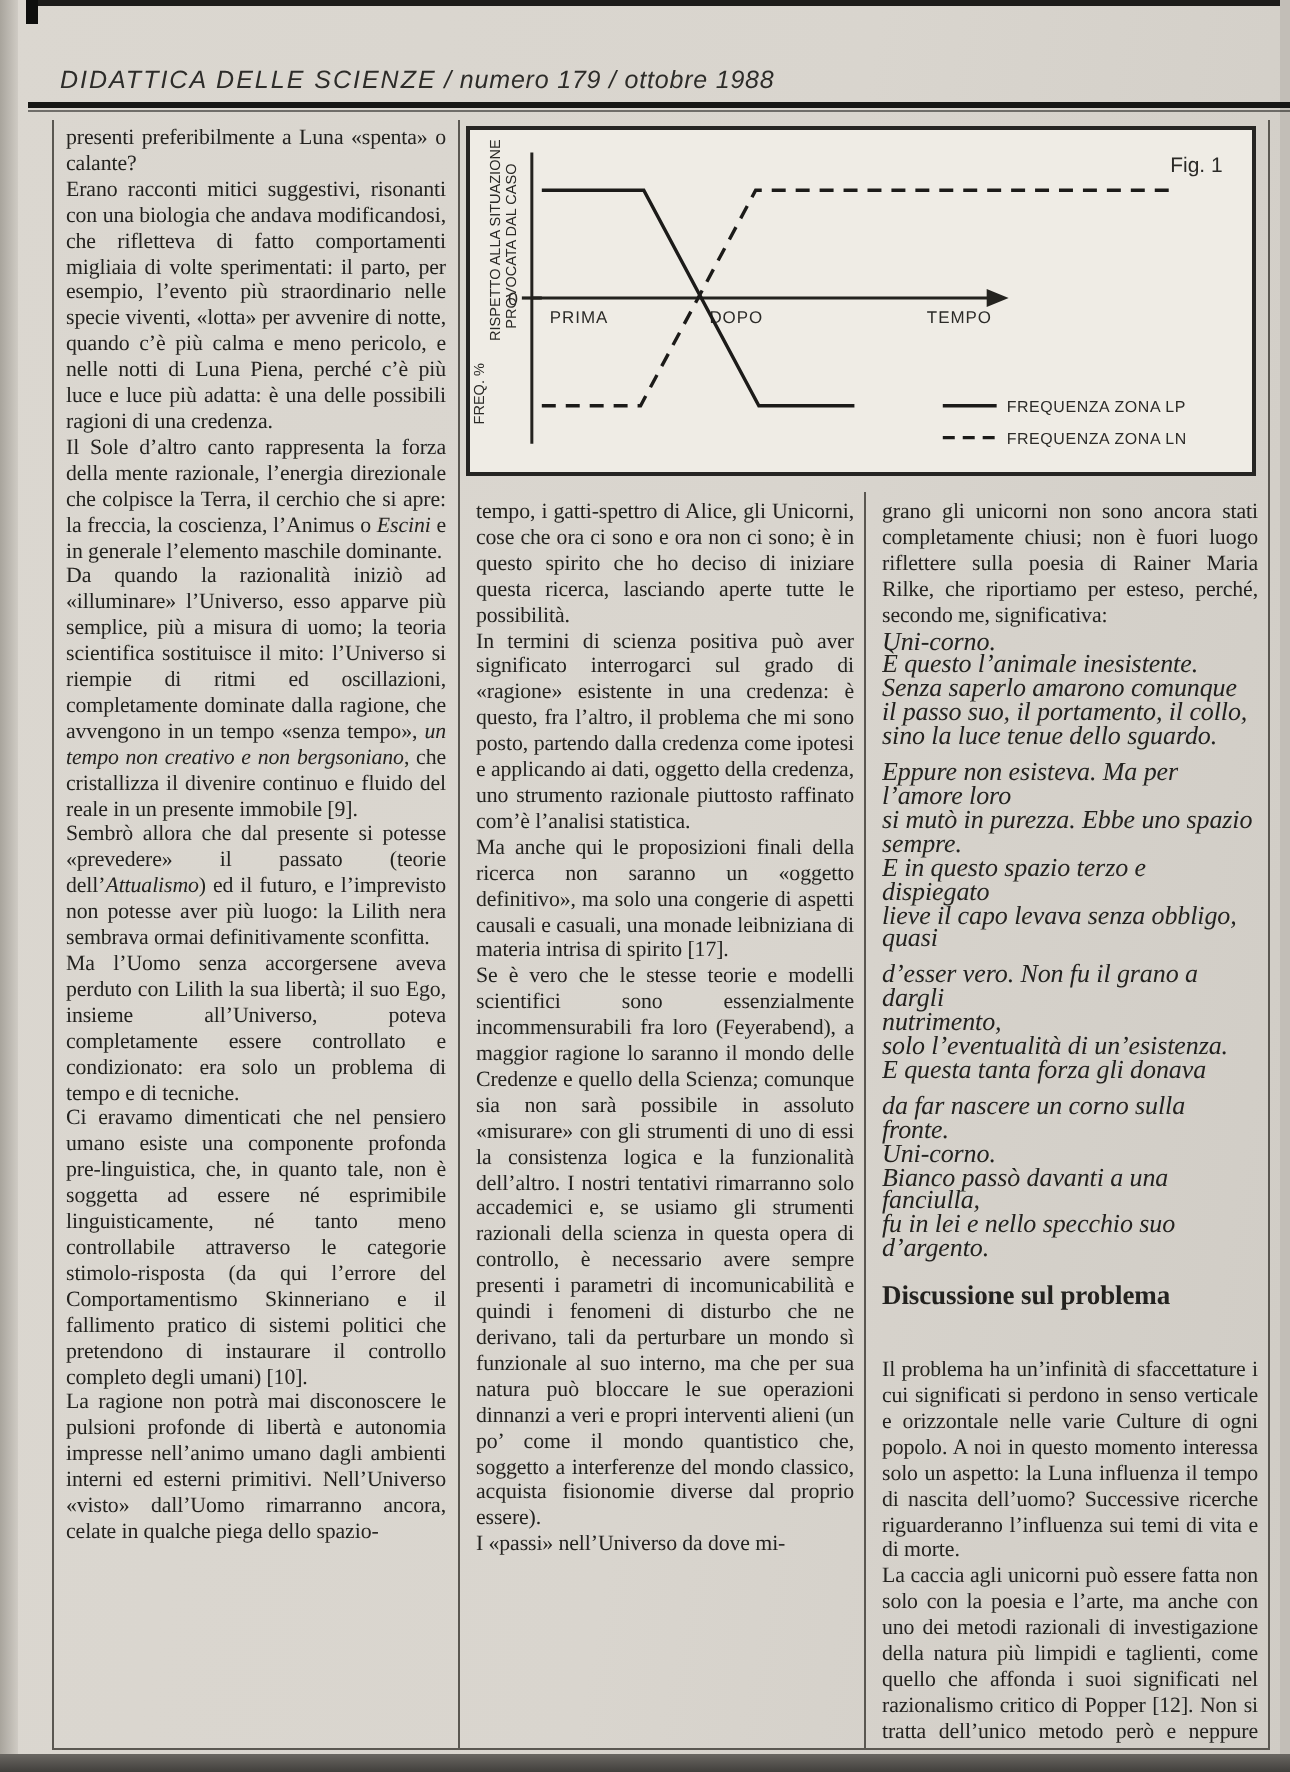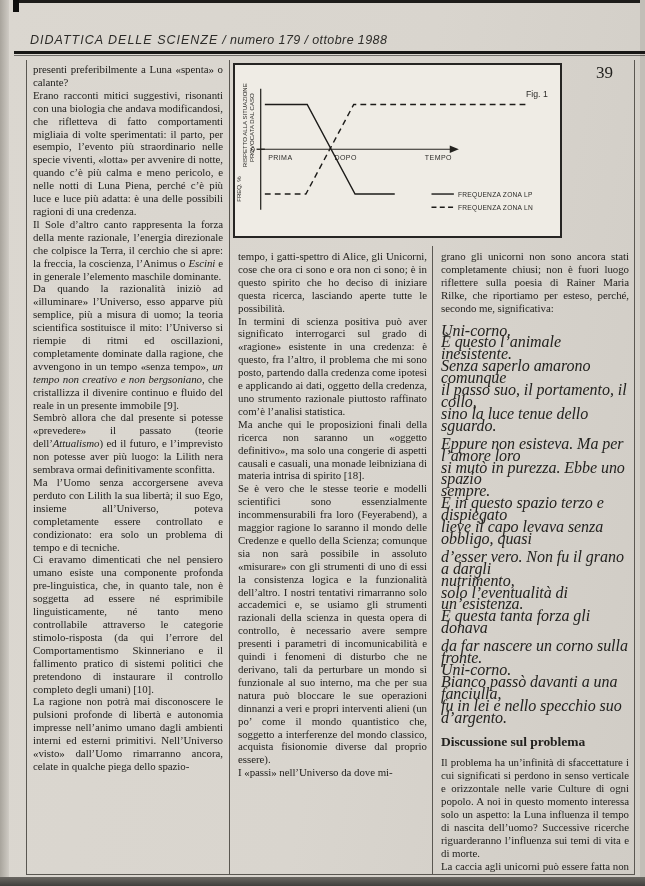--- a/index.html
+++ b/index.html
@@ -17,35 +17,35 @@
              font-style:italic;font-size:12.5px;letter-spacing:.4px;color:#2d2c29;white-space:nowrap;}
   .pg-header .journal{letter-spacing:1px;}
   .pageno{position:absolute;left:596px;top:27px;font-family:"Liberation Serif",serif;font-size:17px;color:#23221f;margin-top:36px;}
   .header-rule{position:absolute;left:14px;top:51px;width:631px;height:2.5px;background:#171715;}
   .header-rule2{position:absolute;left:14px;top:55px;width:631px;height:1px;background:#171715;opacity:.55;}
   
   .vrule{position:absolute;top:60px;height:814px;width:1px;background:#5a5751;}
   .vr1{left:26px;} .vr2{left:229px;} .vr3{left:432px;top:246px;height:628px;} .vr4{left:634px;}
   .hrule-bottom{position:absolute;left:26px;top:874px;width:609px;height:1px;background:#5a5751;}
   
-  .figbox{position:absolute;left:233px;top:63px;width:329px;height:175px;margin:0;box-sizing:border-box;
+  .figbox{position:absolute;left:233px;top:63px;width:395px;height:175px;margin:0;box-sizing:border-box;
           background:#efece5;border:2px solid #262523;}
   .figbox svg{display:block;width:100%;height:100%;}
   .figtext{font-family:"Liberation Sans",sans-serif;fill:#2b2a27;}
   
   .col{position:absolute;overflow:hidden;text-align:justify;font-size:10.9px;line-height:12.9px;
        color:#23221f;letter-spacing:-.05px;hyphens:auto;-webkit-hyphens:auto;}
   .col p{margin:0;}
   .col1{left:33px;top:63px;width:190px;height:812px;}
   .col2{left:238px;top:250px;width:189px;height:624px;}
   .col3{left:441px;top:250px;width:188px;height:624px;}
   em{font-style:italic;}
-  .poem{font-style:italic;font-size:16px;line-height:11.9px;margin-top:10px;text-align:left;}
+  .poem{font-style:italic;font-size:13px;line-height:11.9px;text-align:left;}
   .poem p{margin:0 0 6px 0;}
-  .subhead{font-family:"Liberation Serif",serif;font-size:13.5px;font-weight:bold;margin:12px 0 8px;text-align:left;}
+  .subhead{font-family:"Liberation Serif",serif;font-size:13.5px;font-weight:bold;margin:12px 0 24px;text-align:left;}
 </style>
 </head>
 <body>
 
 <div class="scan">
 
   <div class="edge-top"></div>
   <div class="corner-mark"></div>
   <div class="edge-left"></div>
   <div class="edge-right"></div>
@@ -98,21 +98,21 @@
     <p>Da quando la razionalità iniziò ad «illuminare» l’Universo, esso apparve più semplice, più a misura di uomo; la teoria scientifica sostituisce il mito: l’Universo si riempie di ritmi ed oscillazioni, completamente dominate dalla ragione, che avvengono in un tempo «senza tempo», <em>un tempo non creativo e non bergsoniano</em>, che cristallizza il divenire continuo e fluido del reale in un presente immobile [9].</p>
     <p>Sembrò allora che dal presente si potesse «prevedere» il passato (teorie dell’<em>Attualismo</em>) ed il futuro, e l’imprevisto non potesse aver più luogo: la Lilith nera sembrava ormai definitivamente sconfitta.</p>
     <p>Ma l’Uomo senza accorgersene aveva perduto con Lilith la sua libertà; il suo Ego, insieme all’Universo, poteva completamente essere controllato e condizionato: era solo un problema di tempo e di tecniche.</p>
     <p>Ci eravamo dimenticati che nel pensiero umano esiste una componente profonda pre-linguistica, che, in quanto tale, non è soggetta ad essere né esprimibile linguisticamente, né tanto meno controllabile attraverso le categorie stimolo-risposta (da qui l’errore del Comportamentismo Skinneriano e il fallimento pratico di sistemi politici che pretendono di instaurare il controllo completo degli umani) [10].</p>
     <p>La ragione non potrà mai disconoscere le pulsioni profonde di libertà e autonomia impresse nell’animo umano dagli ambienti interni ed esterni primitivi. Nell’Universo «visto» dall’Uomo rimarranno ancora, celate in qualche piega dello spazio-</p>
   </div>
 
   <div class="col col2" lang="it">
     <p>tempo, i gatti-spettro di Alice, gli Unicorni, cose che ora ci sono e ora non ci sono; è in questo spirito che ho deciso di iniziare questa ricerca, lasciando aperte tutte le possibilità.</p>
     <p>In termini di scienza positiva può aver significato interrogarci sul grado di «ragione» esistente in una credenza: è questo, fra l’altro, il problema che mi sono posto, partendo dalla credenza come ipotesi e applicando ai dati, oggetto della credenza, uno strumento razionale piuttosto raffinato com’è l’analisi statistica.</p>
-    <p>Ma anche qui le proposizioni finali della ricerca non saranno un «oggetto definitivo», ma solo una congerie di aspetti causali e casuali, una monade leibniziana di materia intrisa di spirito [18].</p>
+    <p>Ma anche qui le proposizioni finali della ricerca non saranno un «oggetto definitivo», ma solo una congerie di aspetti causali e casuali, una monade leibniziana di materia intrisa di spirito [17].</p>
     <p>Se è vero che le stesse teorie e modelli scientifici sono essenzialmente incommensurabili fra loro (Feyerabend), a maggior ragione lo saranno il mondo delle Credenze e quello della Scienza; comunque sia non sarà possibile in assoluto «misurare» con gli strumenti di uno di essi la consistenza logica e la funzionalità dell’altro. I nostri tentativi rimarranno solo accademici e, se usiamo gli strumenti razionali della scienza in questa opera di controllo, è necessario avere sempre presenti i parametri di incomunicabilità e quindi i fenomeni di disturbo che ne derivano, tali da perturbare un mondo sì funzionale al suo interno, ma che per sua natura può bloccare le sue operazioni dinnanzi a veri e propri interventi alieni (un po’ come il mondo quantistico che, soggetto a interferenze del mondo classico, acquista fisionomie diverse dal proprio essere).</p>
     <p>I «passi» nell’Universo da dove mi-</p>
   </div>
 
   <div class="col col3" lang="it">
     <p>grano gli unicorni non sono ancora stati completamente chiusi; non è fuori luogo riflettere sulla poesia di Rainer Maria Rilke, che riportiamo per esteso, perché, secondo me, significativa:</p>
     <div class="poem">
       <p class="stanza">Uni-corno.<br>È questo l’animale inesistente.<br>Senza saperlo amarono comunque<br>il passo suo, il portamento, il collo,<br>sino la luce tenue dello sguardo.</p>
       <p class="stanza">Eppure non esisteva. Ma per l’amore loro<br>si mutò in purezza. Ebbe uno spazio<br>sempre.<br>E in questo spazio terzo e dispiegato<br>lieve il capo levava senza obbligo, quasi</p>
       <p class="stanza">d’esser vero. Non fu il grano a dargli<br>nutrimento,<br>solo l’eventualità di un’esistenza.<br>E questa tanta forza gli donava</p>

